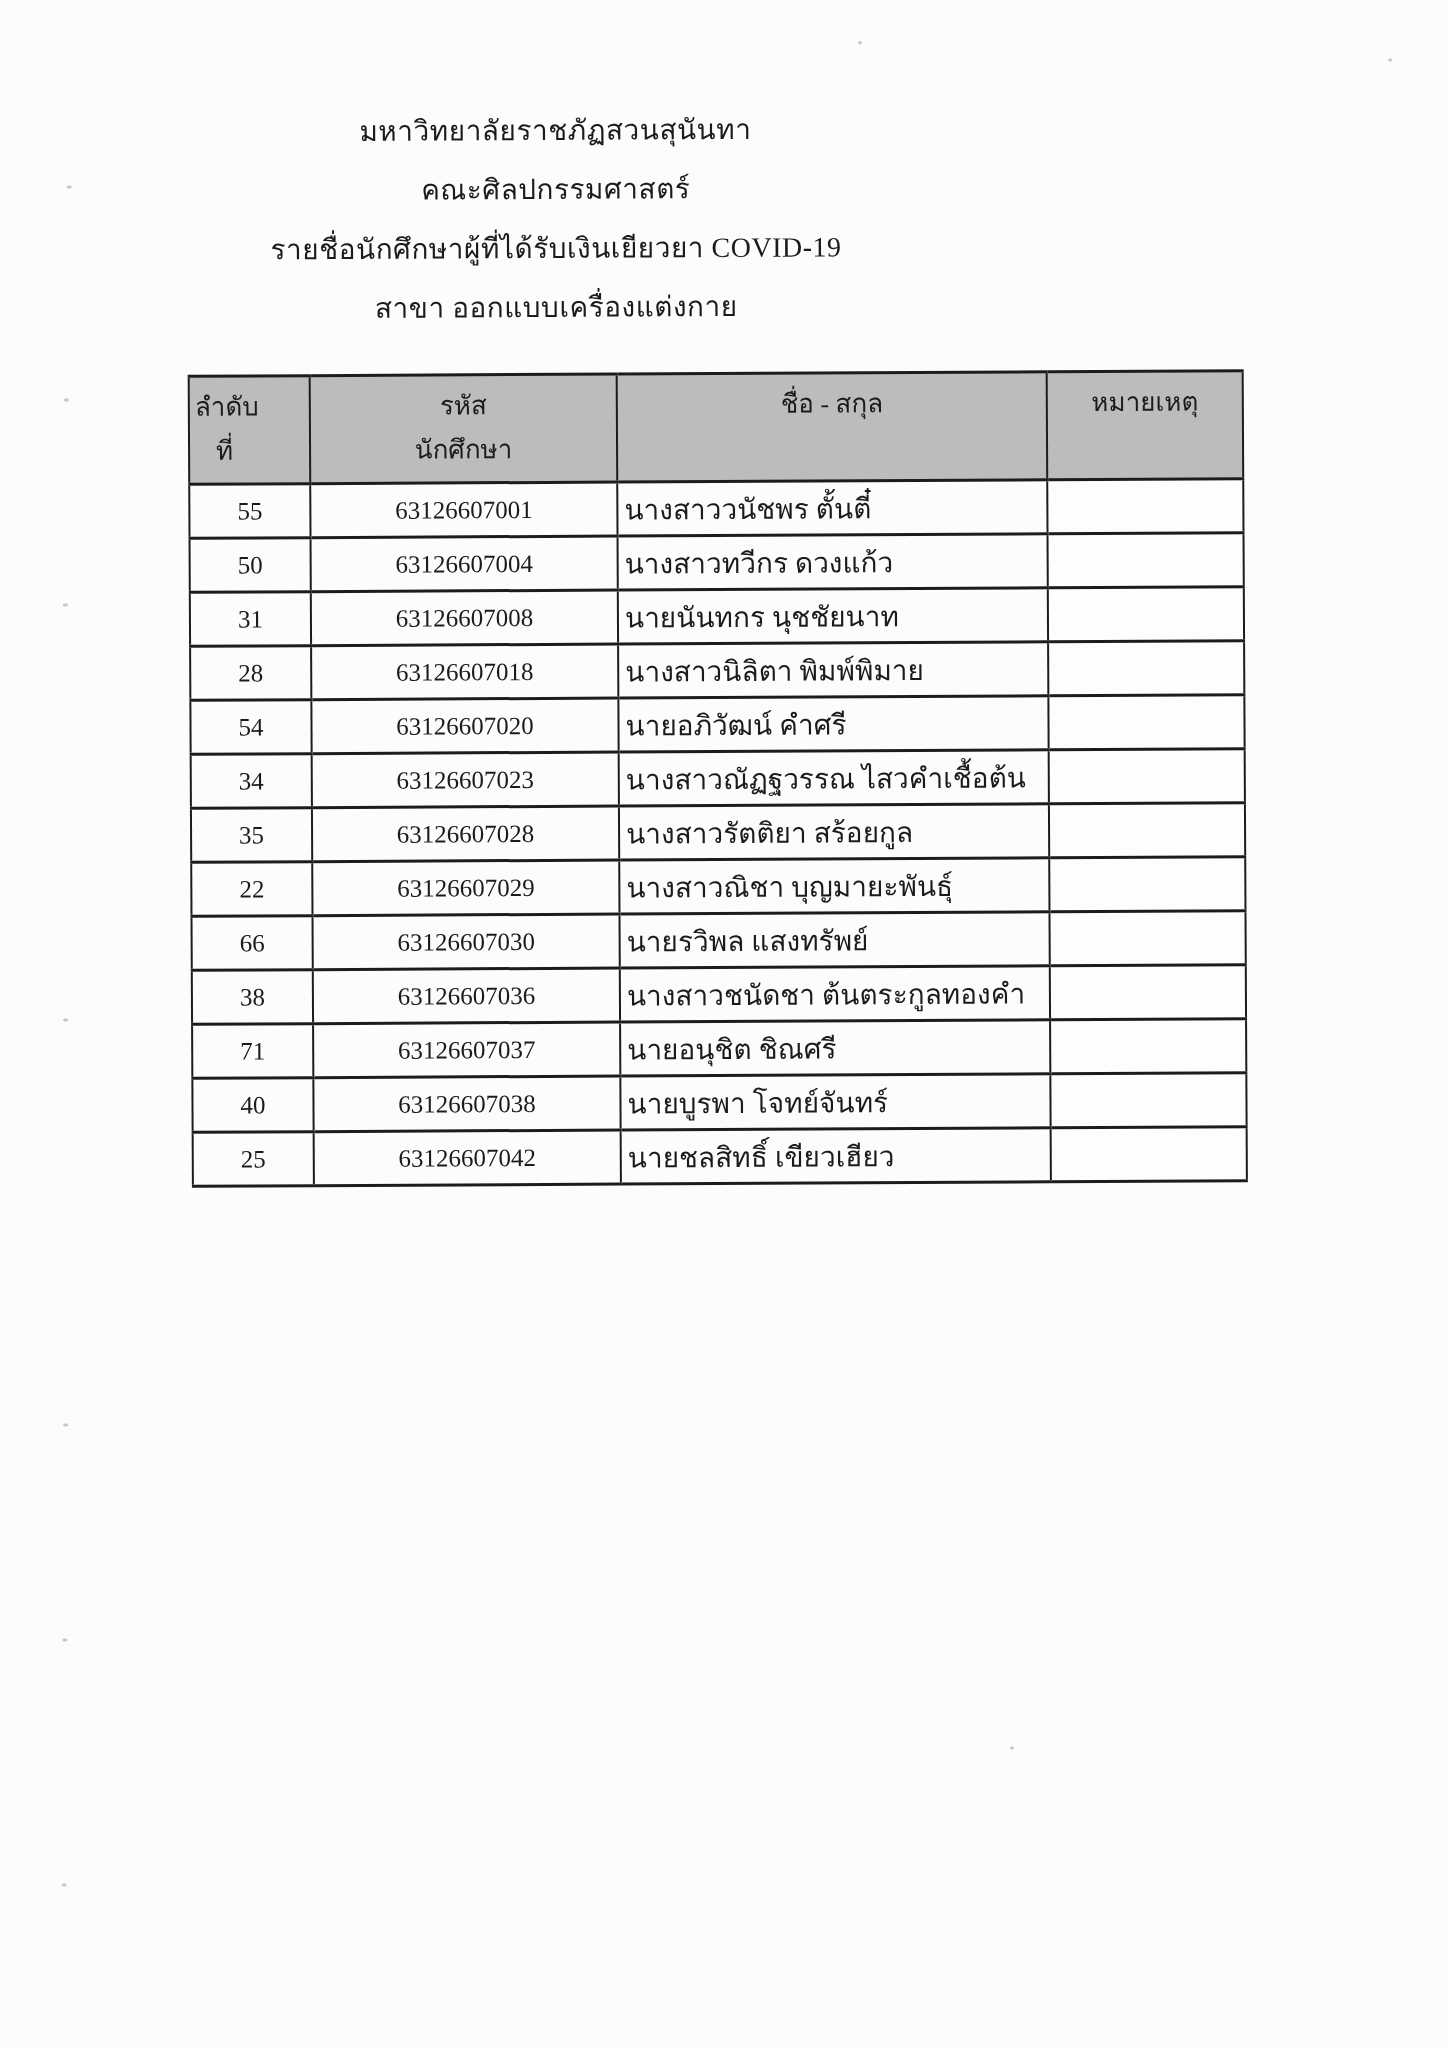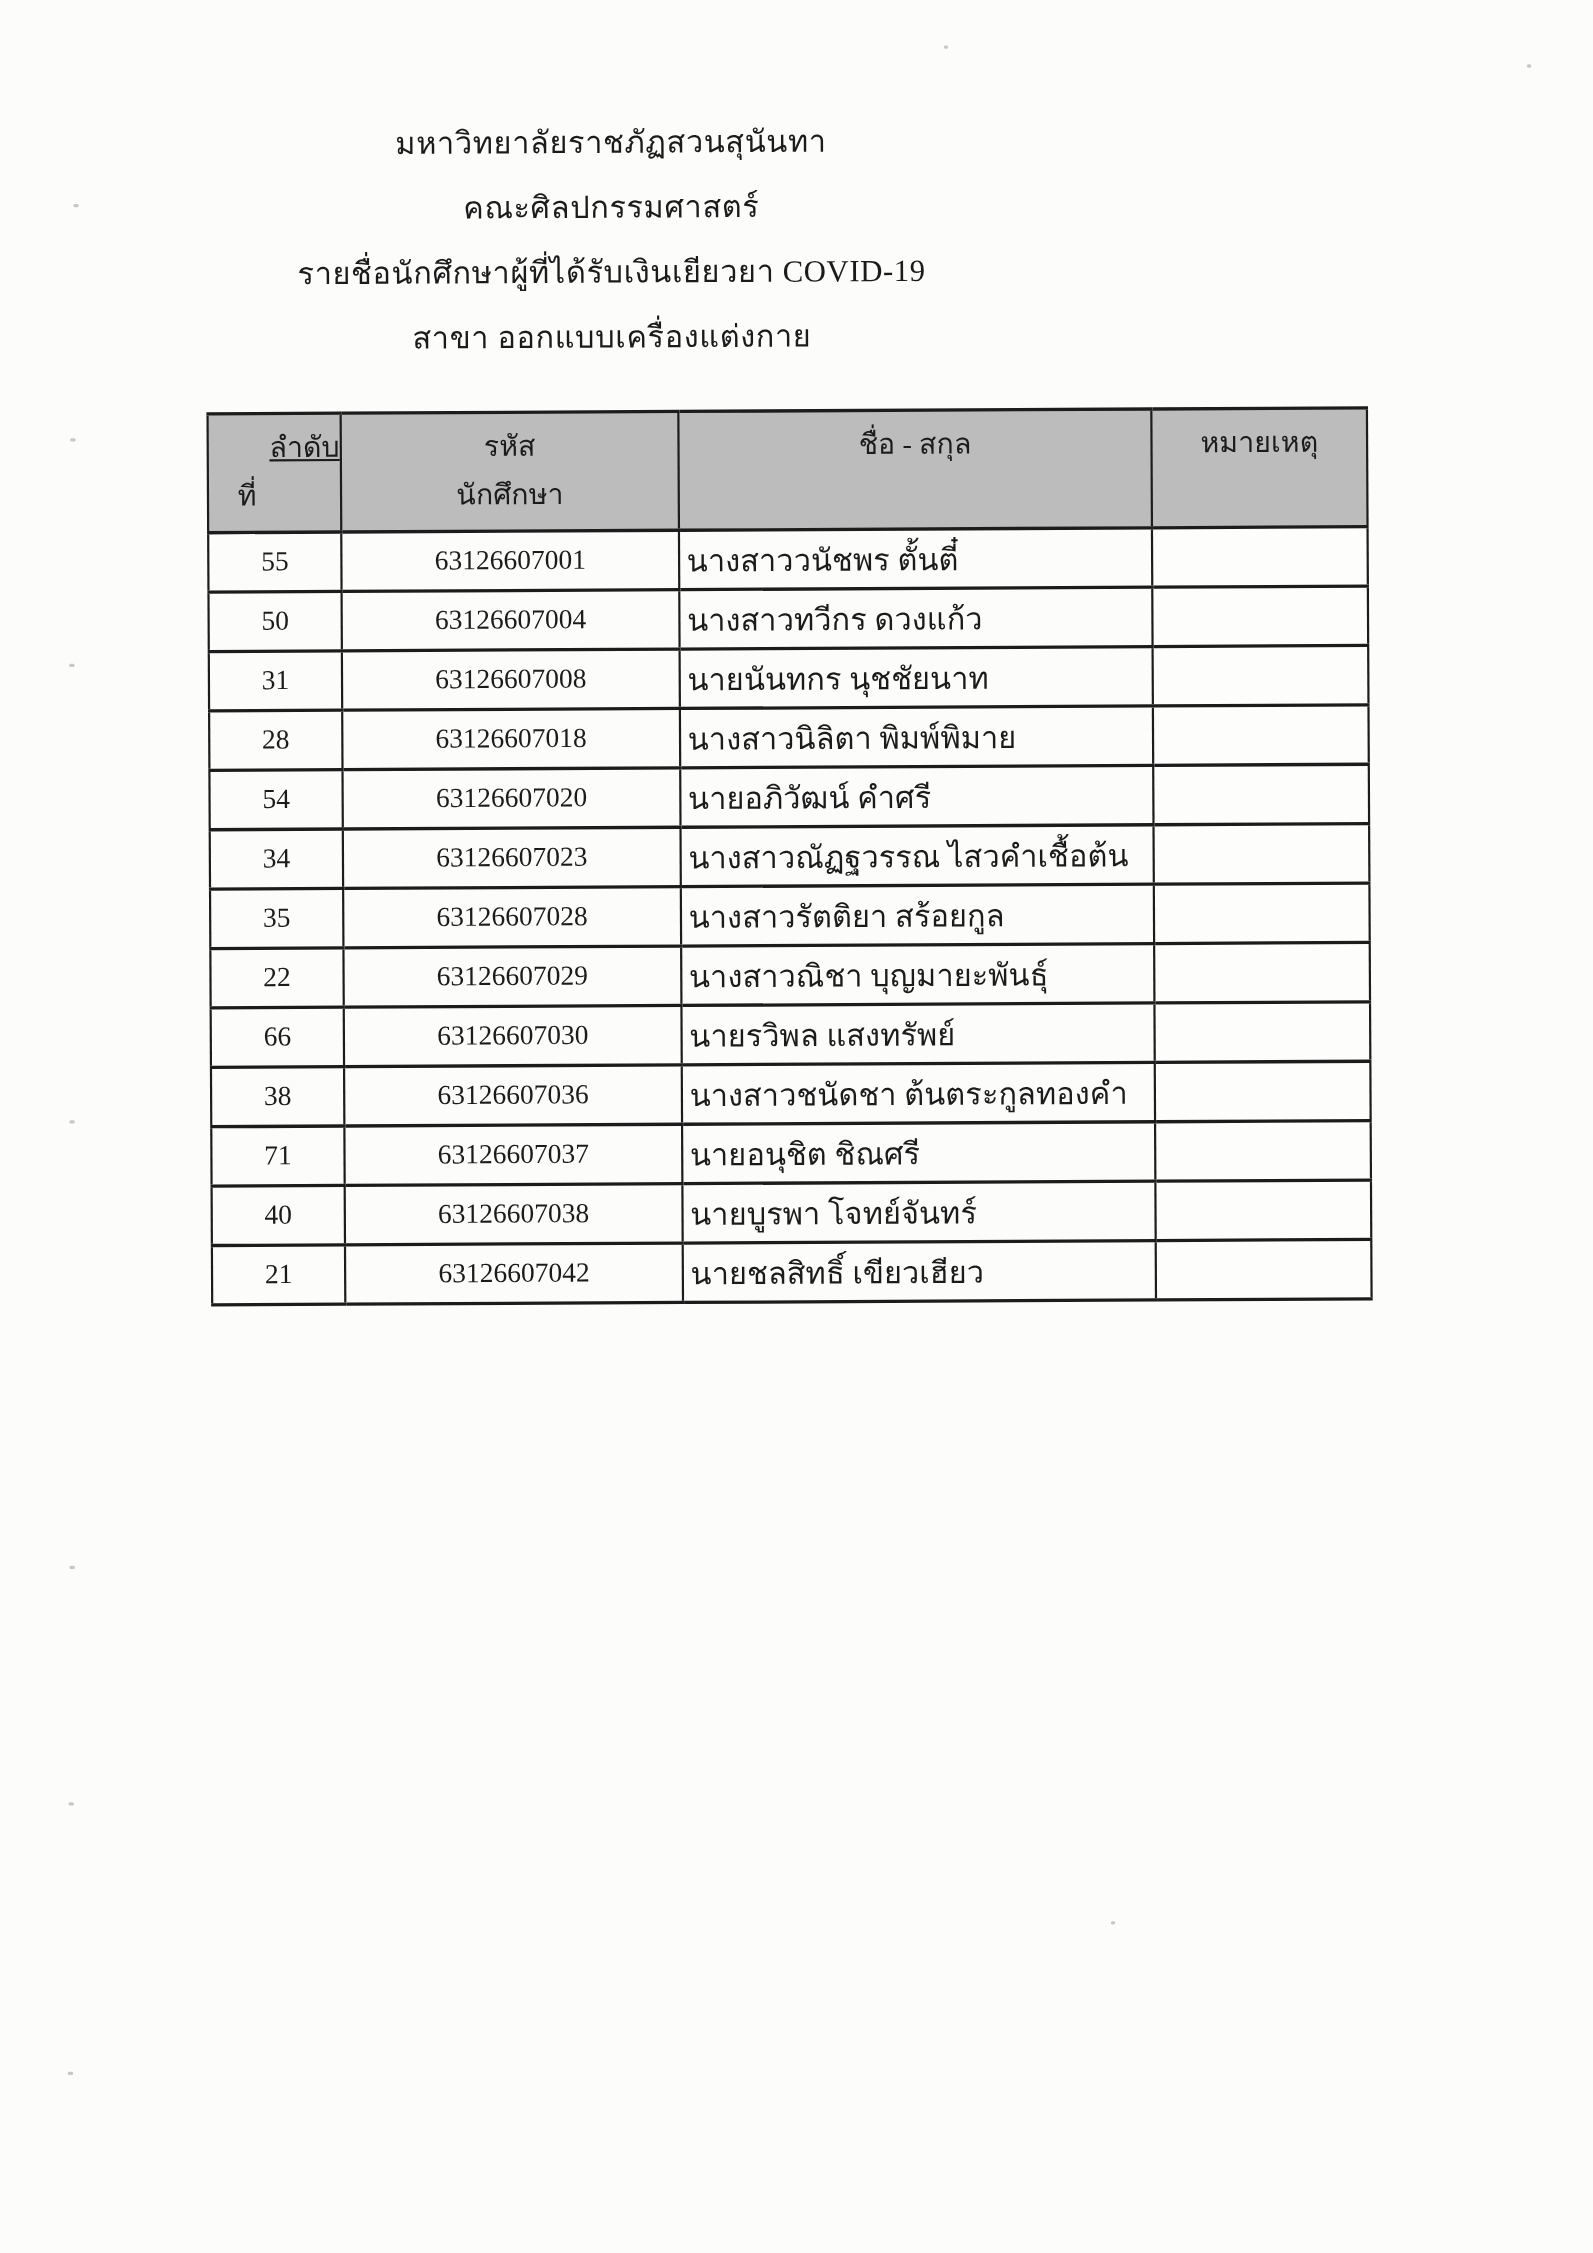--- a/index.html
+++ b/index.html
@@ -59,21 +59,21 @@
     font-size: 26px;
   }
   .hdr-stack {
     display: flex;
     flex-direction: column;
     justify-content: space-between;
     height: 100%;
     box-sizing: border-box;
     padding: 8px 0 12px 0;
   }
-  .hdr-stack.left-lean .l1 { text-align: right; padding-left: 5px; text-decoration: underline; }
+  .hdr-stack.left-lean .l1 { text-align: left; padding-left: 5px; }
   .hdr-stack.left-lean .l2 { text-align: left; padding-left: 26px; }
   .hdr-stack.centered .l1, .hdr-stack.centered .l2 { text-align: center; }
   .hdr-single {
     padding-top: 8px;
     text-align: center;
   }
   .doc-table td {
     height: 54px;
     vertical-align: middle;
     font-size: 28px;
@@ -205,21 +205,21 @@
     <td class="c-name">นายอนุชิต ชิณศรี</td>
     <td class="c-remark"></td>
   </tr>
         <tr>
     <td class="c-no">40</td>
     <td class="c-sid">63126607038</td>
     <td class="c-name">นายบูรพา โจทย์จันทร์</td>
     <td class="c-remark"></td>
   </tr>
         <tr>
-    <td class="c-no">21</td>
+    <td class="c-no">25</td>
     <td class="c-sid">63126607042</td>
     <td class="c-name">นายชลสิทธิ์ เขียวเฮียว</td>
     <td class="c-remark"></td>
   </tr>
       </tbody>
   </table>
 
   <div class="speck" style="left:70px; top:182px; width:5px; height:3px;"></div>
   <div class="speck" style="left:66px; top:395px; width:5px; height:3px;"></div>
   <div class="speck" style="left:64px; top:600px; width:5px; height:3px;"></div>

